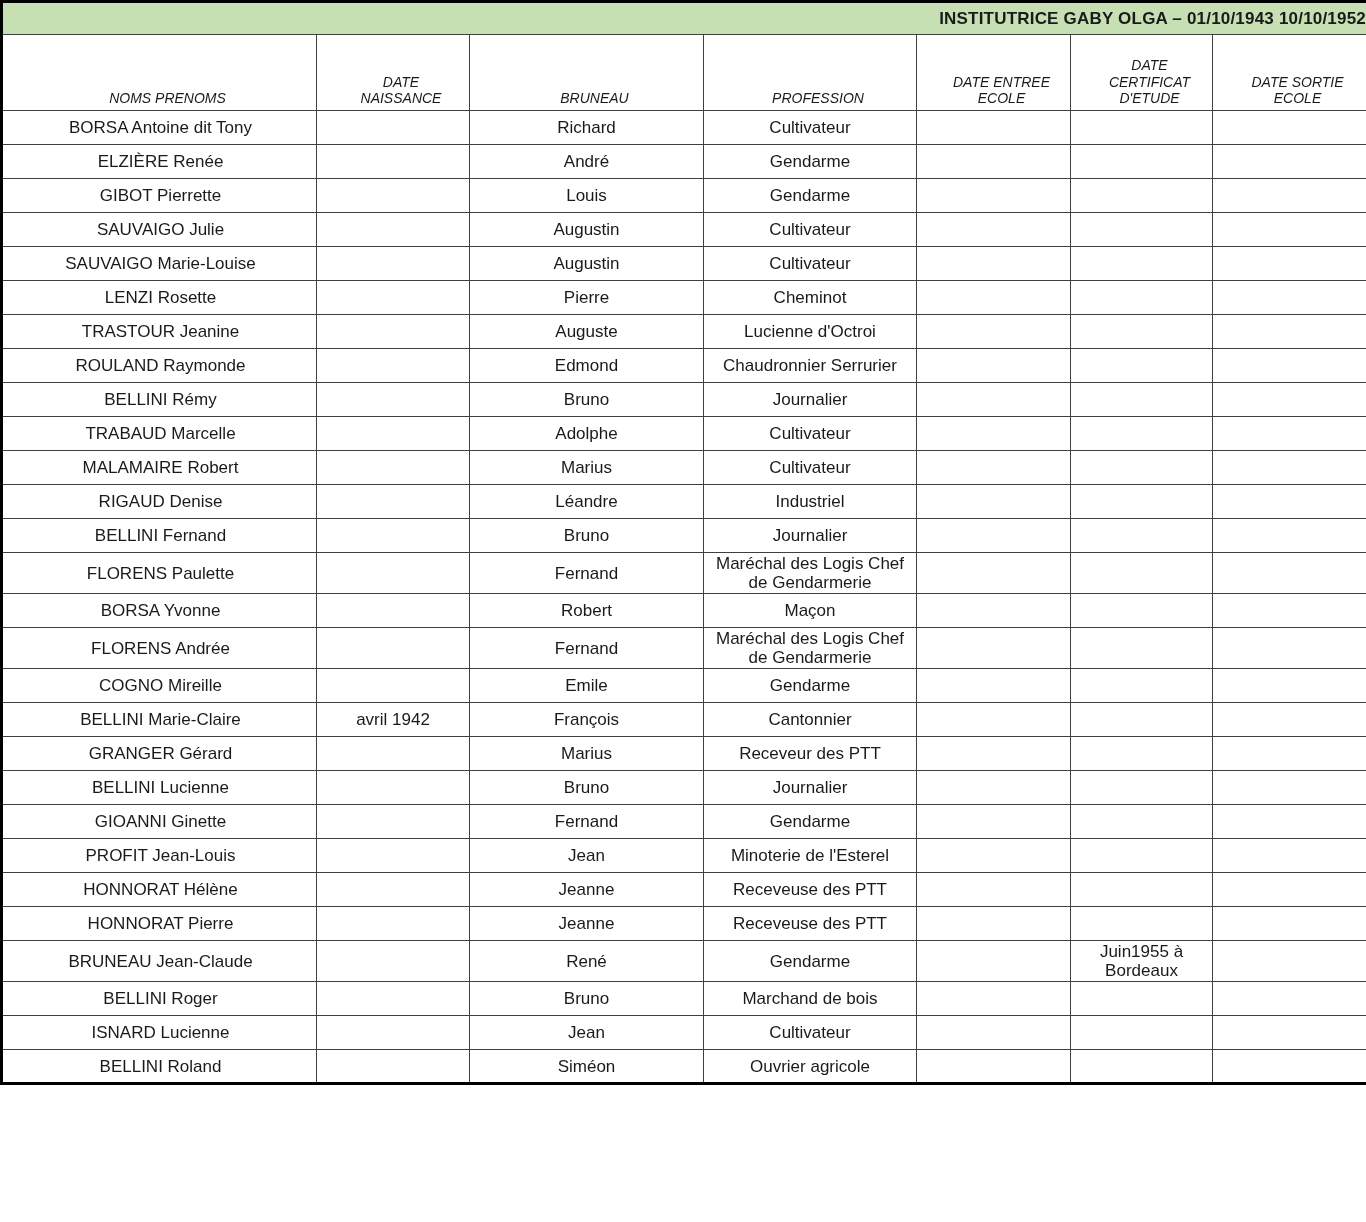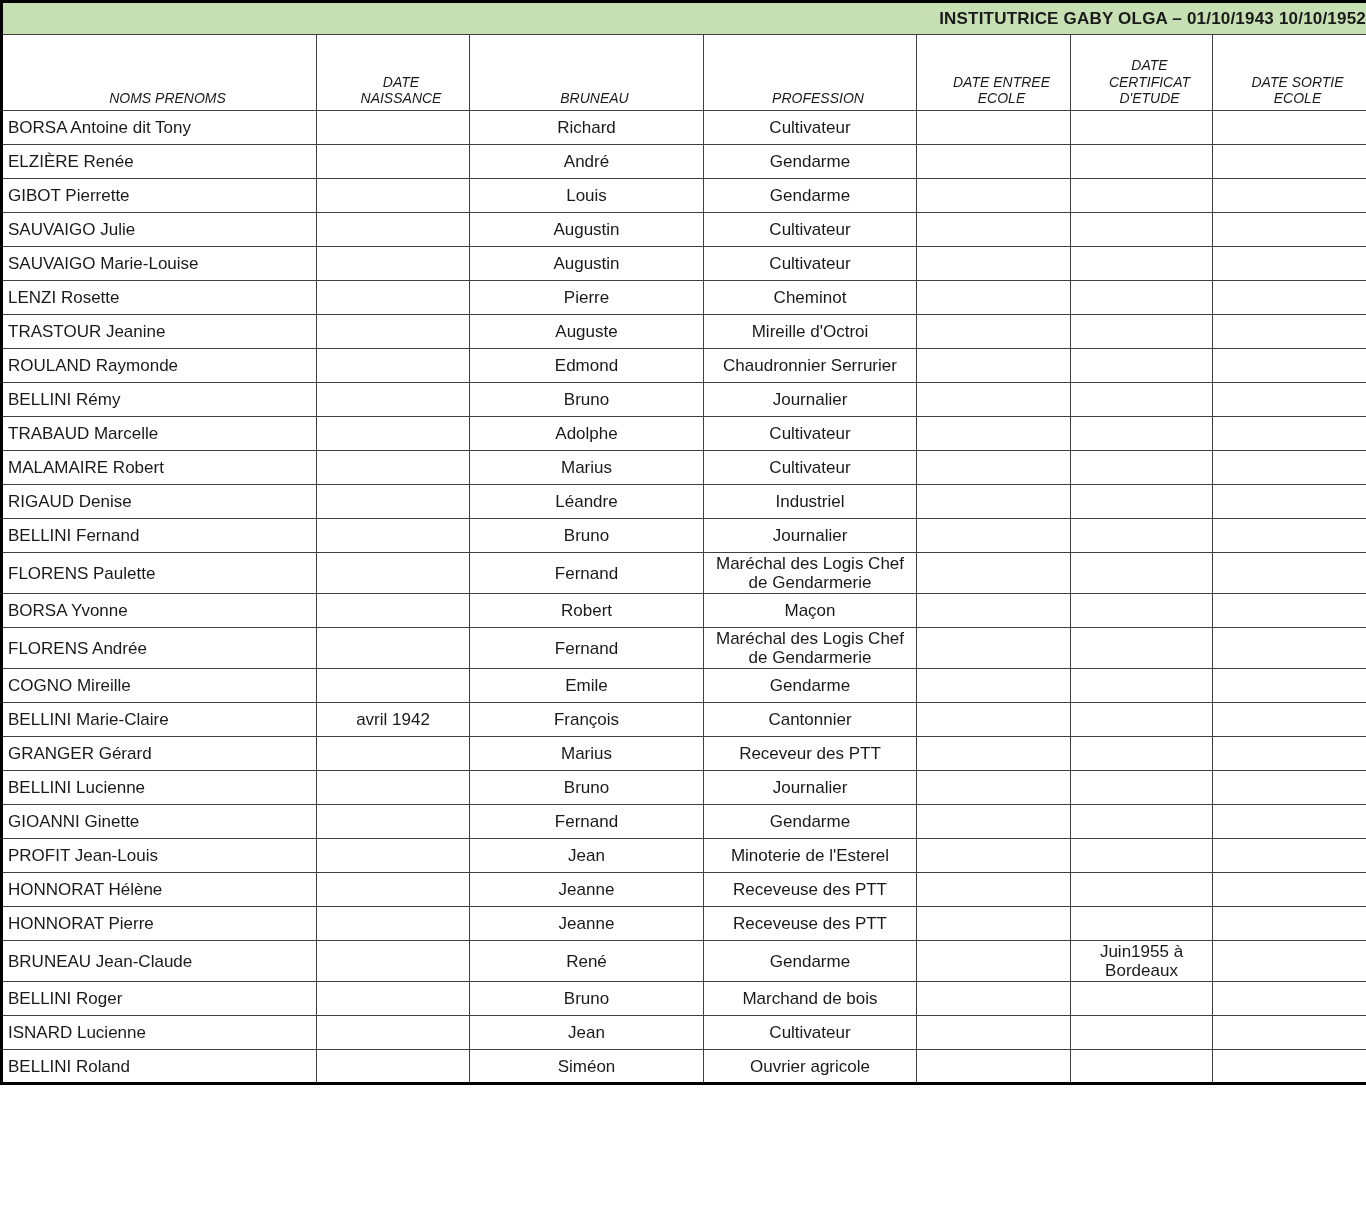--- a/index.html
+++ b/index.html
@@ -51,21 +51,21 @@
   
   tbody td{
     height:34px;
     font-size:17px;
     vertical-align:middle;
     text-align:center;
     padding:1px 3px;
     line-height:1.12;
   }
   tbody td.col-nom{
-    text-align:left;
+    text-align:center;
     padding-left:5px;
   }
 </style>
 </head>
 <body>
 
 <table class="register">
   <colgroup>
     <col style="width:315px">
     <col style="width:153px">
@@ -146,21 +146,21 @@
         <td class="col-parents">Pierre</td>
         <td class="col-profession">Cheminot</td>
         <td class="col-entree"></td>
         <td class="col-certificat"></td>
         <td class="col-sortie"></td>
       </tr>
       <tr>
         <td class="col-nom">TRASTOUR Jeanine</td>
         <td class="col-naissance"></td>
         <td class="col-parents">Auguste</td>
-        <td class="col-profession">Mireille d'Octroi</td>
+        <td class="col-profession">Lucienne d'Octroi</td>
         <td class="col-entree"></td>
         <td class="col-certificat"></td>
         <td class="col-sortie"></td>
       </tr>
       <tr>
         <td class="col-nom">ROULAND Raymonde</td>
         <td class="col-naissance"></td>
         <td class="col-parents">Edmond</td>
         <td class="col-profession">Chaudronnier Serrurier</td>
         <td class="col-entree"></td>

